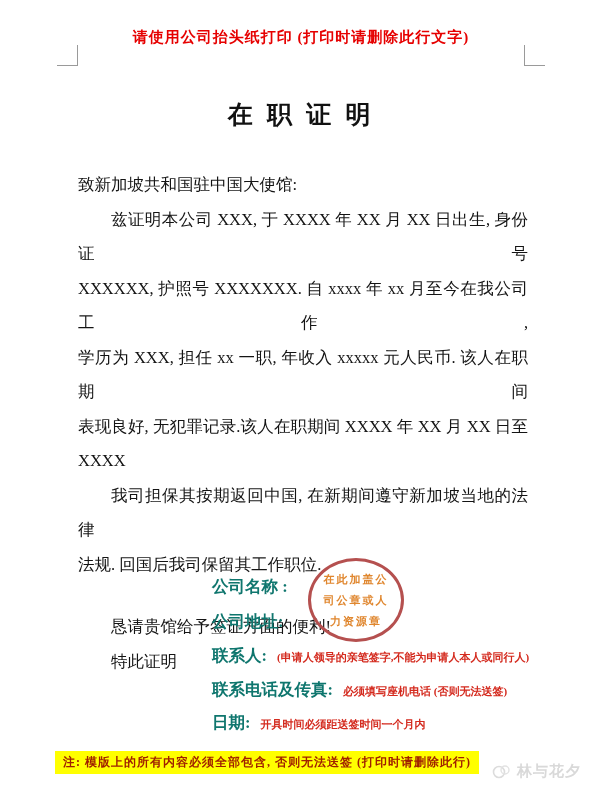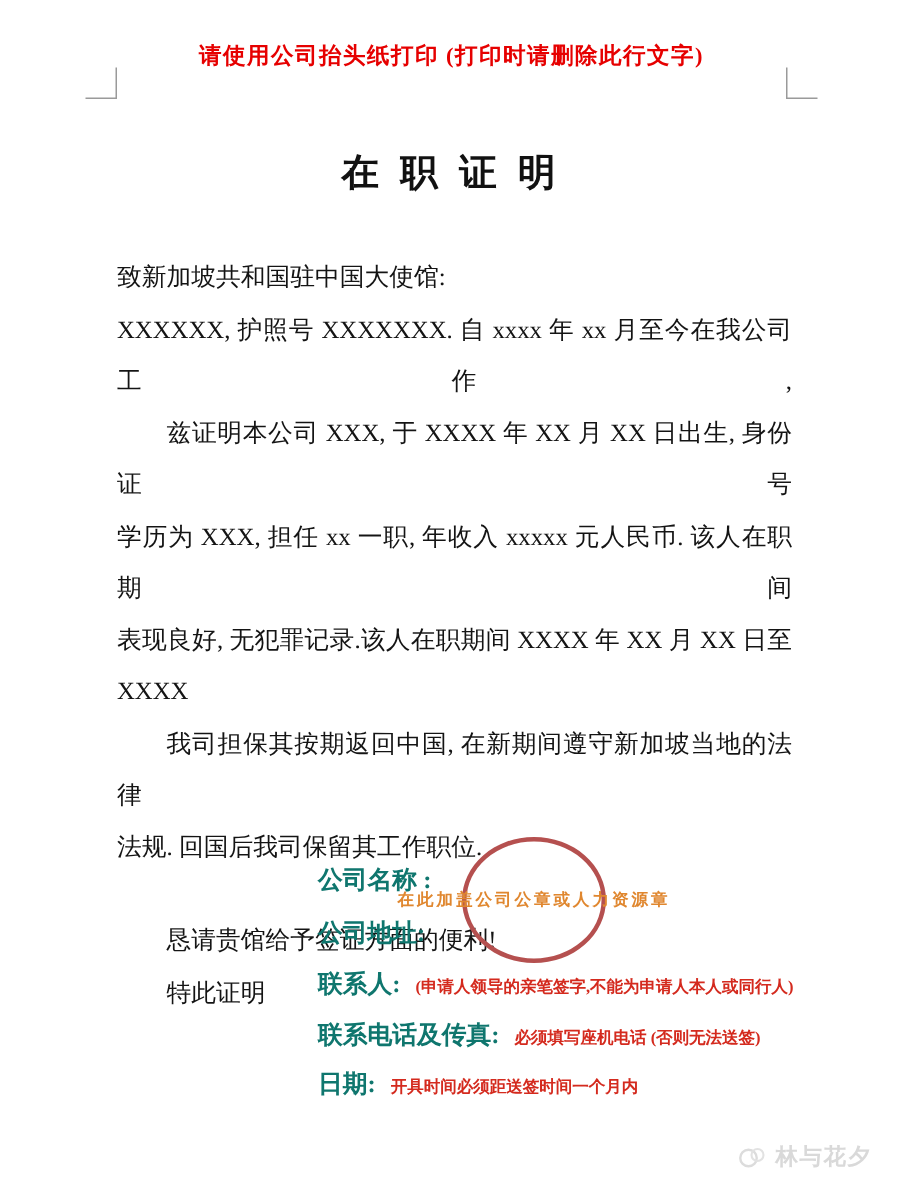--- a/index.html
+++ b/index.html
@@ -46,21 +46,21 @@
   .row-company-name { top:576px; left:212px; }
   .row-company-addr { top:611px; left:212px; }
   .row-contact      { top:645px; left:212px; }
   .row-phone        { top:679px; left:212px; }
   .row-date         { top:712px; left:212px; }
   
   .stamp {
     position:absolute; top:558px; left:308px;
     width:96px; height:84px;
     border:3px solid #b5504f; border-radius:50%;
-    display:flex; flex-direction:row; justify-content:center; align-items:center;
+    display:flex; flex-direction:column; justify-content:center; align-items:center;
   }
   .stamp-line {
     color:#e0872f; font-size:11px; font-weight:bold;
     line-height:21px; letter-spacing:2px; white-space:nowrap;
   }
   
   .footer-note {
     position:absolute; top:751px; left:55px;
     background:#ffff00;
     color:#a02000; font-size:12px; font-weight:bold;
@@ -82,22 +82,22 @@
 
   <div class="header-note">请使用公司抬头纸打印 (打印时请删除此行文字)</div>
 
   <div class="corner tl"></div>
   <div class="corner tr"></div>
 
   <div class="title">在 职 证 明</div>
 
   <div class="body-text">
     <div class="line">致新加坡共和国驻中国大使馆:</div>
+    <div class="line indent fill">兹证明本公司 XXX, 于 XXXX 年 XX 月 XX 日出生, 身份证号</div>
     <div class="line fill">XXXXXX, 护照号 XXXXXXX. 自 xxxx 年 xx 月至今在我公司工作,</div>
-    <div class="line indent fill">兹证明本公司 XXX, 于 XXXX 年 XX 月 XX 日出生, 身份证号</div>
     <div class="line fill">学历为 XXX, 担任 xx 一职, 年收入 xxxxx 元人民币. 该人在职期间</div>
     <div class="line fill">表现良好, 无犯罪记录.该人在职期间 XXXX 年 XX 月 XX 日至 XXXX</div>
     <div class="line indent fill">我司担保其按期返回中国, 在新期间遵守新加坡当地的法律</div>
     <div class="line">法规. 回国后我司保留其工作职位.</div>
     <div class="line indent gap-top">恳请贵馆给予签证方面的便利!</div>
     <div class="line indent">特此证明</div>
   </div>
 
   <div class="form-row row-company-name">
     <span class="form-label">公司名称 :</span>
@@ -117,20 +117,21 @@
     <span class="form-label">联系电话及传真:</span>
     <span class="form-note">必须填写座机电话 (否则无法送签)</span>
   </div>
 
   <div class="stamp">
     <div class="stamp-line">在此加盖公</div>
     <div class="stamp-line">司公章或人</div>
     <div class="stamp-line">力资源章</div>
   </div>
 
+  <div class="footer-note">注:  模版上的所有内容必须全部包含,  否则无法送签  (打印时请删除此行)</div>
 
   <div class="watermark">
     <svg class="wm-logo" viewBox="0 0 20 18" xmlns="http://www.w3.org/2000/svg">
       <circle cx="7" cy="9" r="5.5" fill="none" stroke="#dcdcdc" stroke-width="1.6"></circle>
       <circle cx="13" cy="7" r="4" fill="none" stroke="#e2e2e2" stroke-width="1.4"></circle>
     </svg>
     <span>林与花夕</span>
   </div>
 
 </div>

